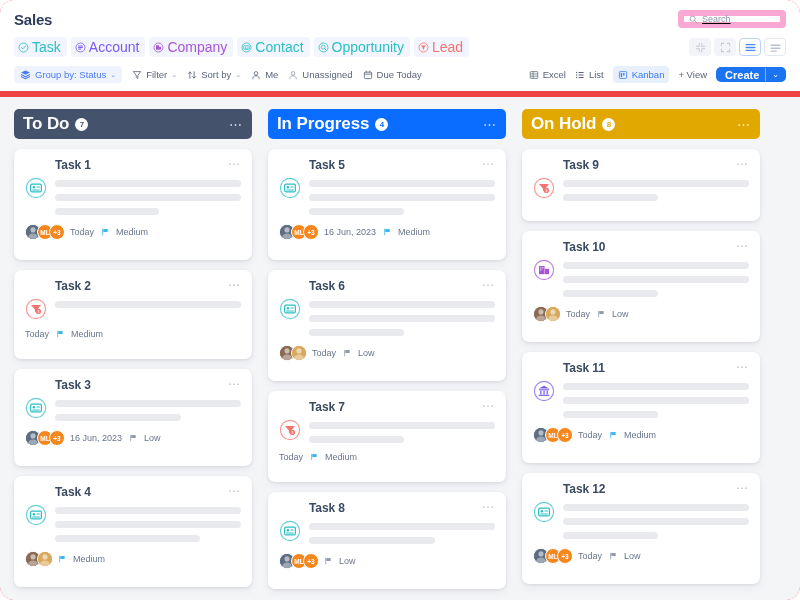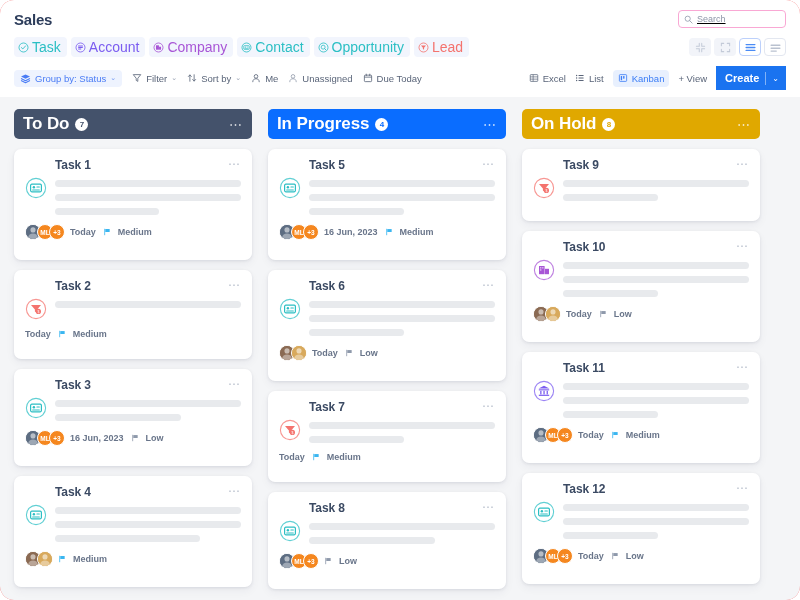--- a/index.html
+++ b/index.html
@@ -19,21 +19,21 @@
 
   
   .header { padding: 10px 14px 0 14px; background:#fff; }
   .title-row { display:flex; align-items:center; justify-content:space-between; }
   .page-title {
     font-size: 15px; font-weight: bold; color:#2c3c5a; letter-spacing:-0.2px;
   }
   .search-box {
     display:flex; align-items:center; gap:4px;
     width: 108px; height: 18px;
-    border:1px solid #f9a8d4; border-radius:4px;
+    border:6px solid #f9a8d4; border-radius:4px;
     padding: 0 5px; background:#fff;text-decoration:underline;
   }
   .search-box .ph { font-size: 9px; color:#8d96a8; }
 
   
   .chips-row { display:flex; align-items:center; justify-content:space-between; margin-top: 9px; }
   .chips { display:flex; align-items:center; gap: 4px; }
   .chip {
     display:flex; align-items:center; gap:3px;
     background:#f2f5fd; border-radius:4px;
@@ -63,22 +63,22 @@
   .tool.primary {
     background:#eef3fe; color:#4a7cf5; border-radius:4px;
     padding: 3px 6px; font-weight:500;
   }
   .caret { font-size: 7px; color:#98a2b3; }
 
   .tools-right { display:flex; align-items:center; gap: 9px; }
   .kanban-pill { background:#e8f0fe; color:#3b7df6; border-radius:4px; padding:3px 5px; font-weight:500;}
   .create-btn {
     display:flex; align-items:center;
-    background:#1a73f0; color:#fff; border-radius:0;
-    height:24px; font-size:11px; font-weight:bold;
+    background:#1a73f0; color:#fff; border-radius:5px;
+    height:15px; font-size:11px; font-weight:bold;
     padding: 0 0 0 9px; white-space:nowrap;
   }
   .create-btn .sep { width:1px; height:13px; background:rgba(255,255,255,.45); margin: 0 6px; }
   .create-btn .cv { padding-right: 7px; font-size:8px; font-weight:normal; }
 
   
   .board-wrap {
     position:absolute; left:0; right:0; top:97px; bottom:0;
     background:#f4f5f7;
     padding: 12px 14px 0 14px;
@@ -116,21 +116,21 @@
 
   .card-foot { display:flex; align-items:center; gap: 9px; margin-top: 9px; }
   .avatars { display:flex; align-items:center; }
   .av {
     width:16px; height:16px; border-radius:50%;
     margin-right:-4px; border:1.5px solid #fff;
     display:flex; align-items:center; justify-content:center;
     font-size:6.5px; font-weight:bold; color:#fff; overflow:hidden;
   }
   .av.orange { background:#f5871f; }
-  .meta { display:flex; align-items:center; gap:7px; font-size:9px; color:#6a7policy;font-weight:bold; }
+  .meta { display:flex; align-items:center; gap:7px; font-size:9px; color:#6a7policy; }
   .meta { color:#69758a; }
   .flag { width:8px; height:8px; display:block; }
   .date-txt { white-space:nowrap; }
   .prio { white-space:nowrap; }
 </style>
 </head>
 <body>
 
 <div id="app">
 

